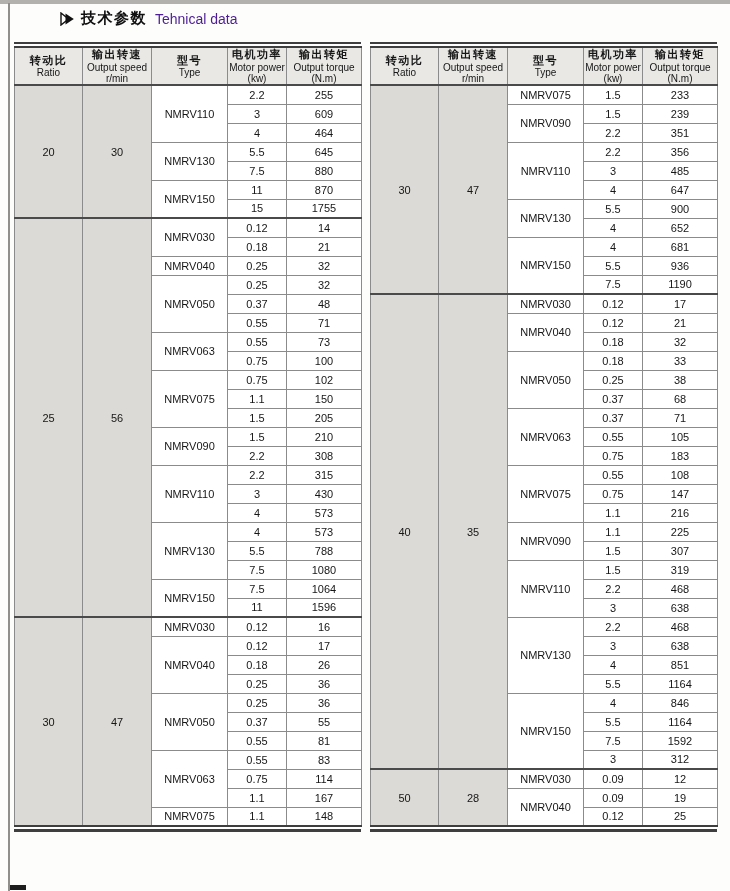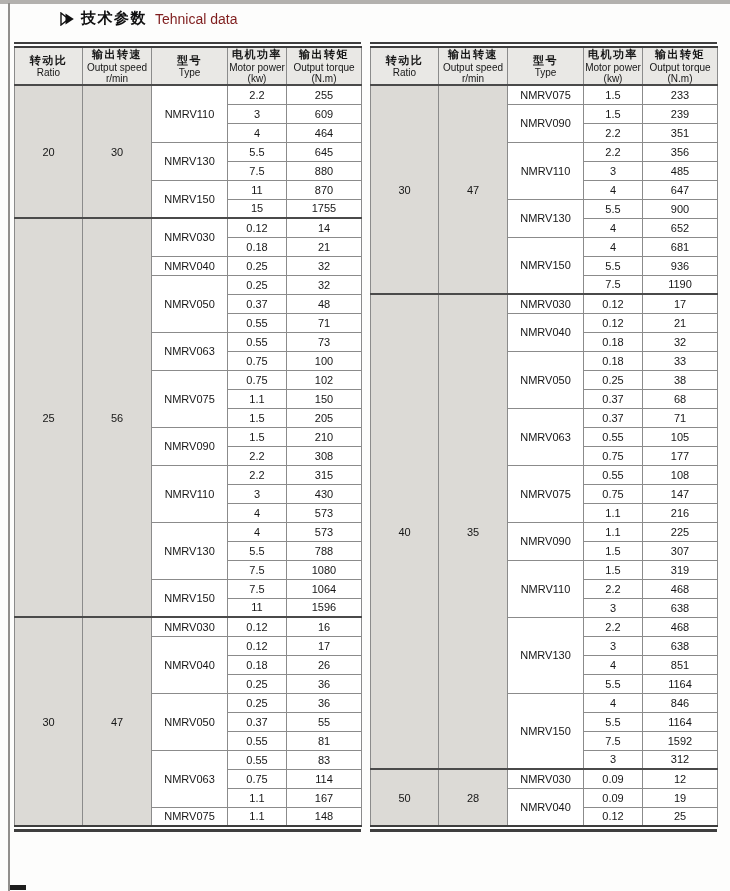--- a/index.html
+++ b/index.html
@@ -15,21 +15,21 @@
   body{
     width:730px;height:891px;position:relative;overflow:hidden;
     background:#fdfdfc;color:var(--ink);
     font-family:"Liberation Sans","DejaVu Sans",sans-serif;
   }
   .top-band{position:absolute;left:0;top:0;width:730px;height:4px;background:#b3b1ae;}
   .left-rule{position:absolute;left:8px;top:3px;width:2px;height:888px;background:#918f8c;}
   .title{position:absolute;left:21px;top:9px;display:flex;align-items:center;margin-left:39px;}
   .title-icon{width:15px;height:14px;margin-right:6px;flex:0 0 auto;}
   .title-cn{font-size:15px;font-weight:bold;letter-spacing:1.5px;color:#0f0f0f;}
-  .title-en{font-size:14px;color:#7f1d1d;margin-left:8px;}
+  .title-en{font-size:14px;color:#4c1d95;margin-left:8px;}
   .tbl-wrap{
     position:absolute;top:42px;width:347px;
     border-top:2px solid var(--heavy);
     border-bottom:3px solid var(--heavy);
     padding:2px 0;background:#fff;
   }
   .tbl-left{left:14px;}
   .tbl-right{left:370px;}
   table{
     border-collapse:collapse;table-layout:fixed;width:347px;
@@ -410,21 +410,21 @@
           <td class="c-type" rowspan="3">NMRV063</td>
           <td class="c-power">0.37</td>
           <td class="c-torque">71</td>
         </tr>
         <tr>
           <td class="c-power">0.55</td>
           <td class="c-torque">105</td>
         </tr>
         <tr>
           <td class="c-power">0.75</td>
-          <td class="c-torque">177</td>
+          <td class="c-torque">183</td>
         </tr>
         <tr>
           <td class="c-type" rowspan="3">NMRV075</td>
           <td class="c-power">0.55</td>
           <td class="c-torque">108</td>
         </tr>
         <tr>
           <td class="c-power">0.75</td>
           <td class="c-torque">147</td>
         </tr>

